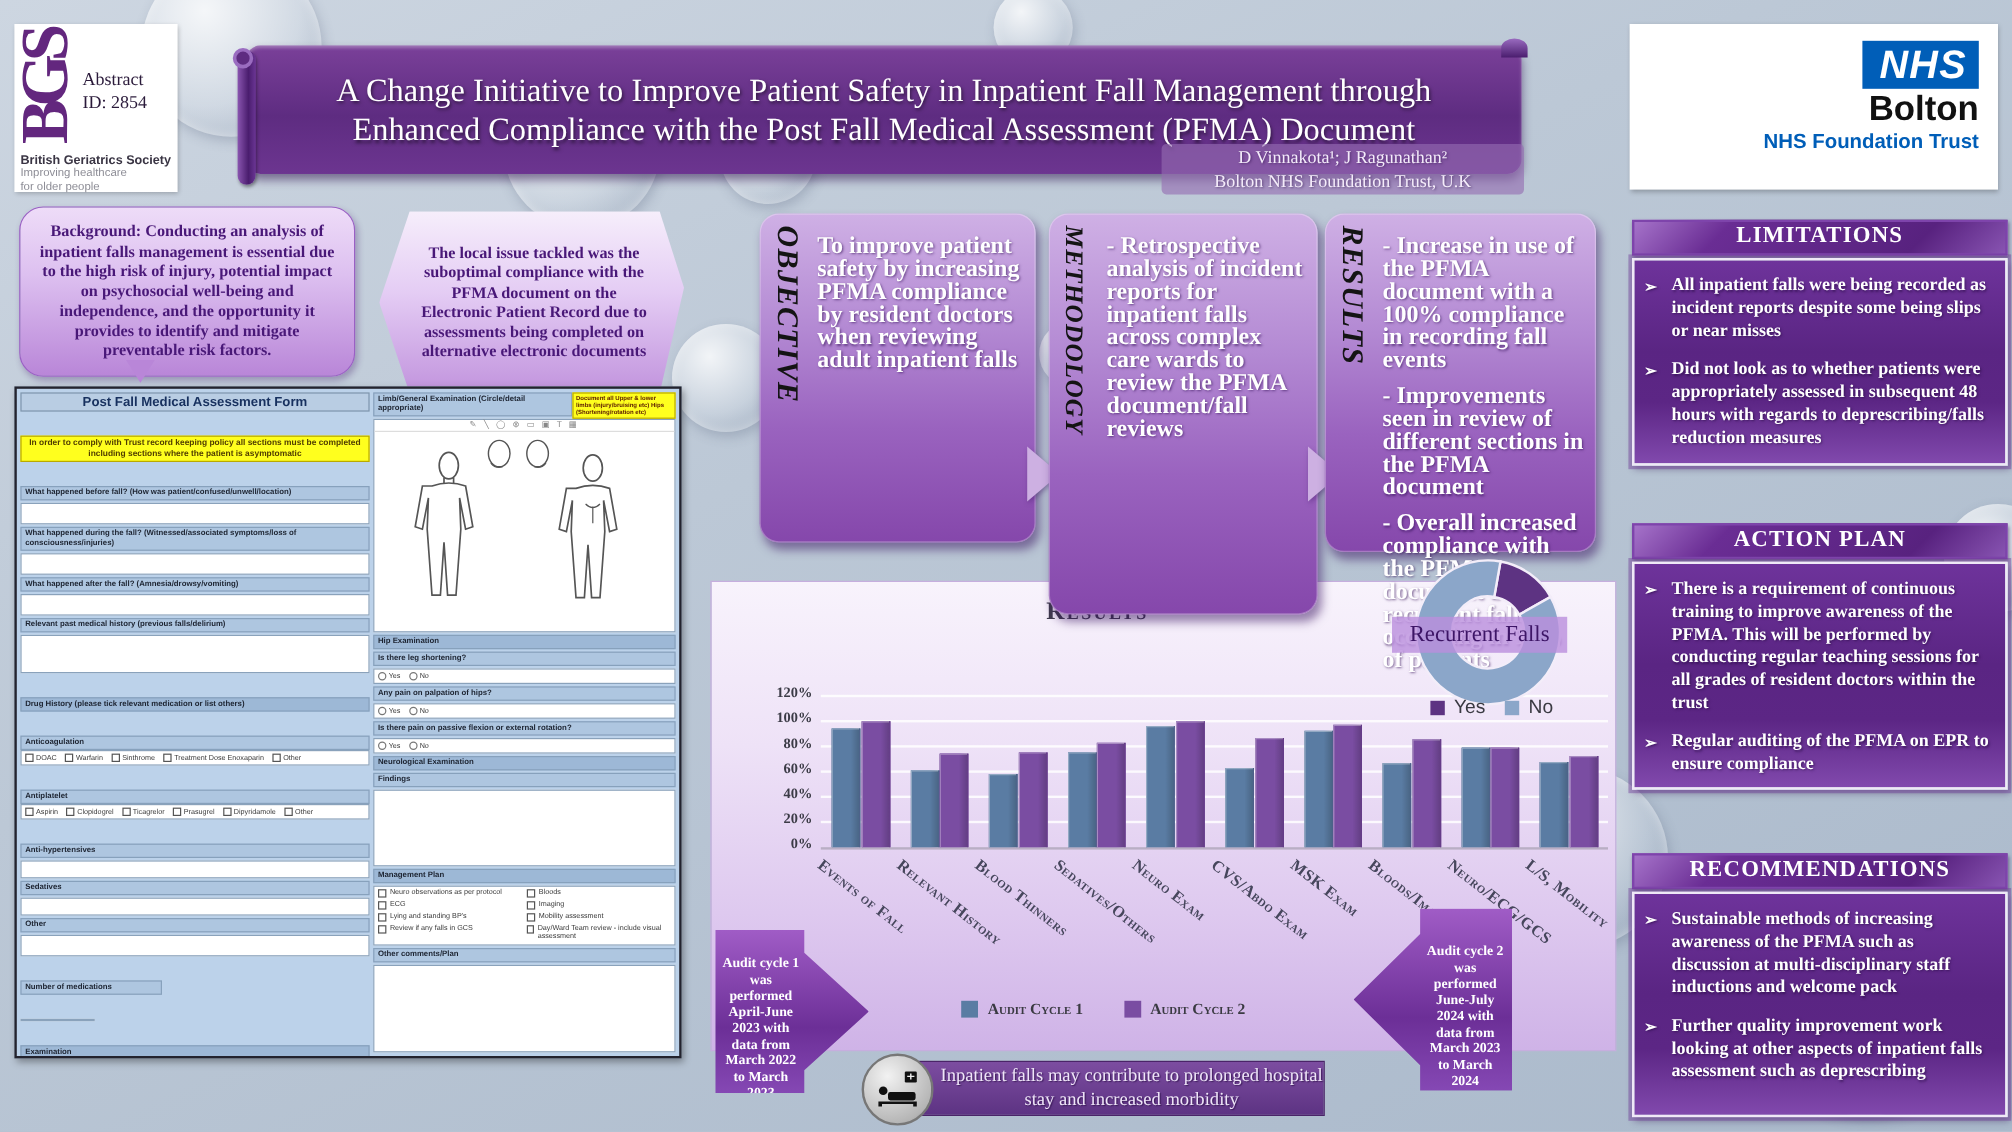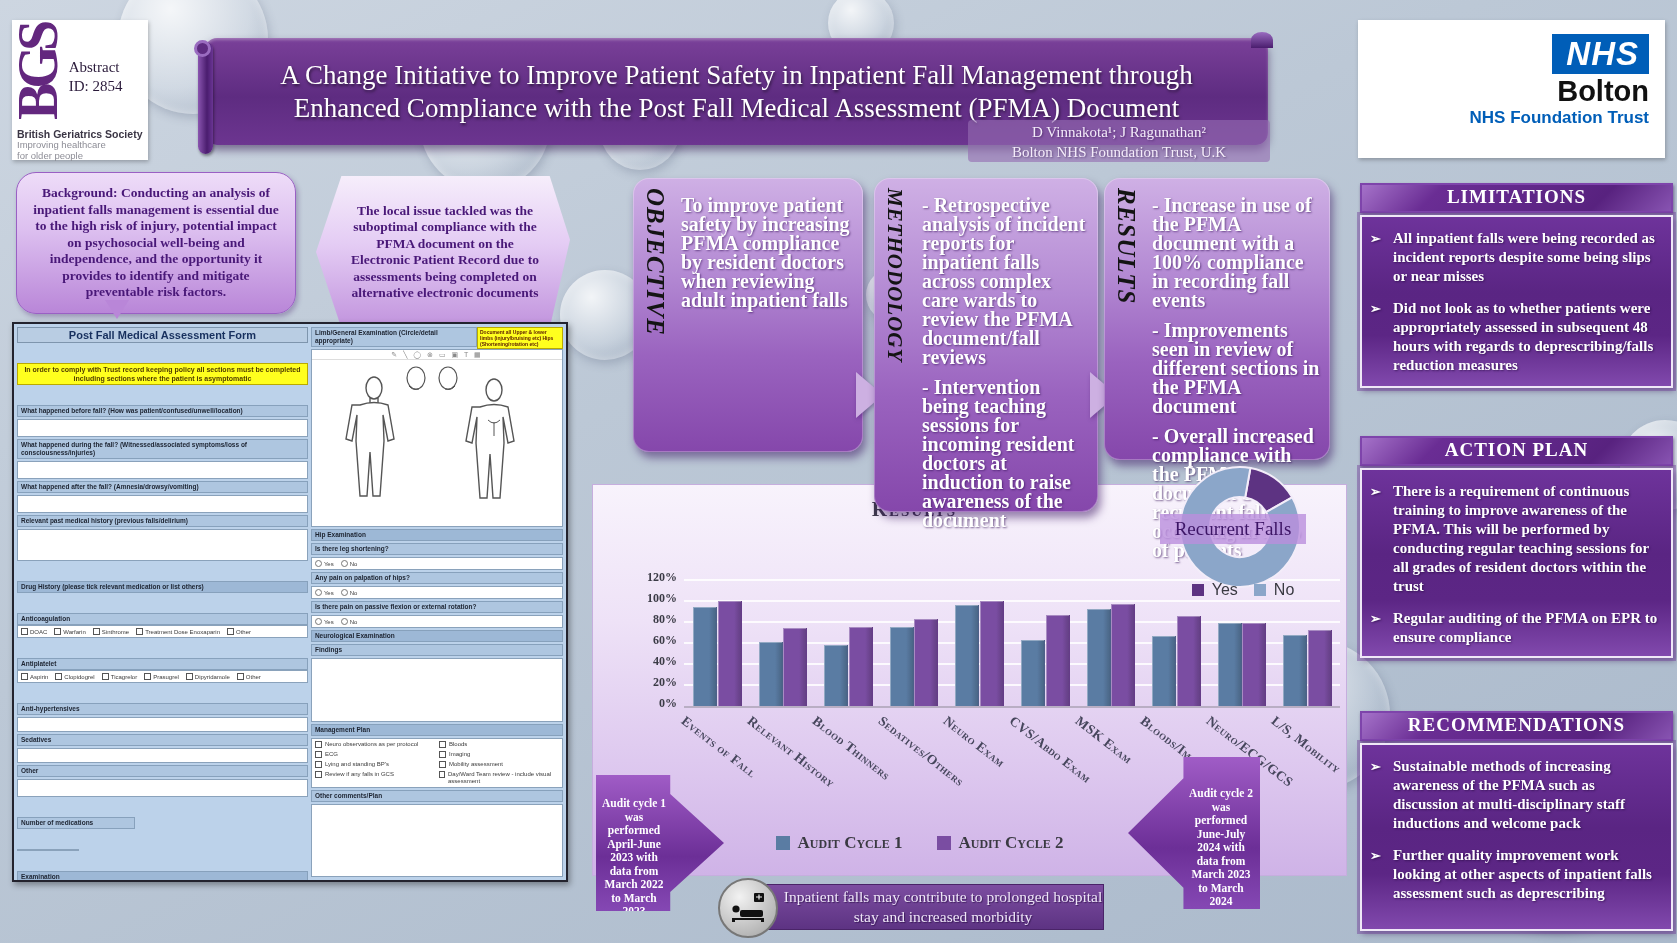--- a/index.html
+++ b/index.html
@@ -100,21 +100,21 @@
     background:linear-gradient(180deg,#f8f3fc 0%,#eee2f7 35%,#dcc6ee 75%,#cfb3e7 100%);}
   .chart-title{position:absolute;top:12px;left:0;right:110px;text-align:center;font-weight:bold;font-size:21px;
     letter-spacing:2px;color:#3e3a4c;font-variant:small-caps;}
   .plot{position:absolute;left:91px;top:95px;width:656px;height:126px;border-bottom:2px solid #b9aec4;}
   .gridline{position:absolute;left:0;right:0;height:2px;background:rgba(255,255,255,.85);}
   .bar{position:absolute;bottom:0;box-shadow:inset 1px 1px 0 rgba(255,255,255,.35);border-right:1px solid rgba(40,10,60,.25);}
   .ylabel{position:absolute;width:58px;text-align:right;font-size:12px;font-weight:bold;color:#3b3b46;}
   .xlabel{position:absolute;font-variant:small-caps;font-weight:bold;font-size:13.5px;color:#46465c;
     white-space:nowrap;transform:rotate(38deg);transform-origin:left top;letter-spacing:.4px;}
   .bar-legend{position:absolute;left:0;right:100px;top:348px;display:flex;justify-content:center;gap:34px;align-items:center;}
-  .lg-item{display:flex;align-items:center;gap:8px;font-variant:small-caps;font-weight:bold;font-size:17px;color:#3a3a42;}
+  .lg-item{display:flex;align-items:center;gap:8px;font-variant:small-caps;font-weight:bold;font-size:13px;color:#3a3a42;}
   .lg-swatch{width:14px;height:14px;display:inline-block;}
   
   .donut-svg{left:1166px;top:453px;}
   .donut-label{left:1160px;top:514px;width:146px;height:30px;background:rgba(186,142,221,.8);
     color:#3d1566;font-size:19px;text-align:center;line-height:30px;z-index:4;}
   .donut-legend{left:1168px;top:581px;width:150px;display:flex;justify-content:center;gap:16px;
     font-family:"Liberation Sans",sans-serif;font-size:16px;color:#4c4c54;align-items:center;z-index:4;}
   .donut-legend .lg-swatch{width:12px;height:12px;}
   
   .cycle-arrow{color:#fff;font-weight:bold;font-size:11.5px;line-height:13.5px;text-align:center;
@@ -549,21 +549,20 @@
 
   <div class="abs mid-box obj-box">
     <div class="vlabel">OBJECTIVE</div>
     <div class="mid-text">To improve patient safety by increasing PFMA compliance by resident doctors when reviewing adult inpatient falls</div>
   </div>
   <div class="abs flow-arrow" style="left:856px;top:372px;"></div>
   <div class="abs mid-box meth-box">
     <div class="vlabel">METHODOLOGY</div>
     <div class="mid-text" id="meth-text">
         <p class="mpara">- Retrospective analysis of incident reports for inpatient falls across complex care wards to review the PFMA document/fall reviews</p>
-        <p class="mpara">- Intervention being teaching sessions for incoming resident doctors at induction to raise awareness of the document</p>
       </div>
   </div>
   <div class="abs flow-arrow" style="left:1090px;top:372px;"></div>
   <div class="abs mid-box resc-box">
     <div class="vlabel">RESULTS</div>
     <div class="mid-text" id="resc-text">
         <p class="mpara">- Increase in use of the PFMA document with a 100% compliance in recording fall events</p>
         <p class="mpara">- Improvements seen in review of different sections in the PFMA document</p>
         <p class="mpara">- Overall increased compliance with the PFMA document but recurrent falls occurring in 14% of patients</p>
       </div>

